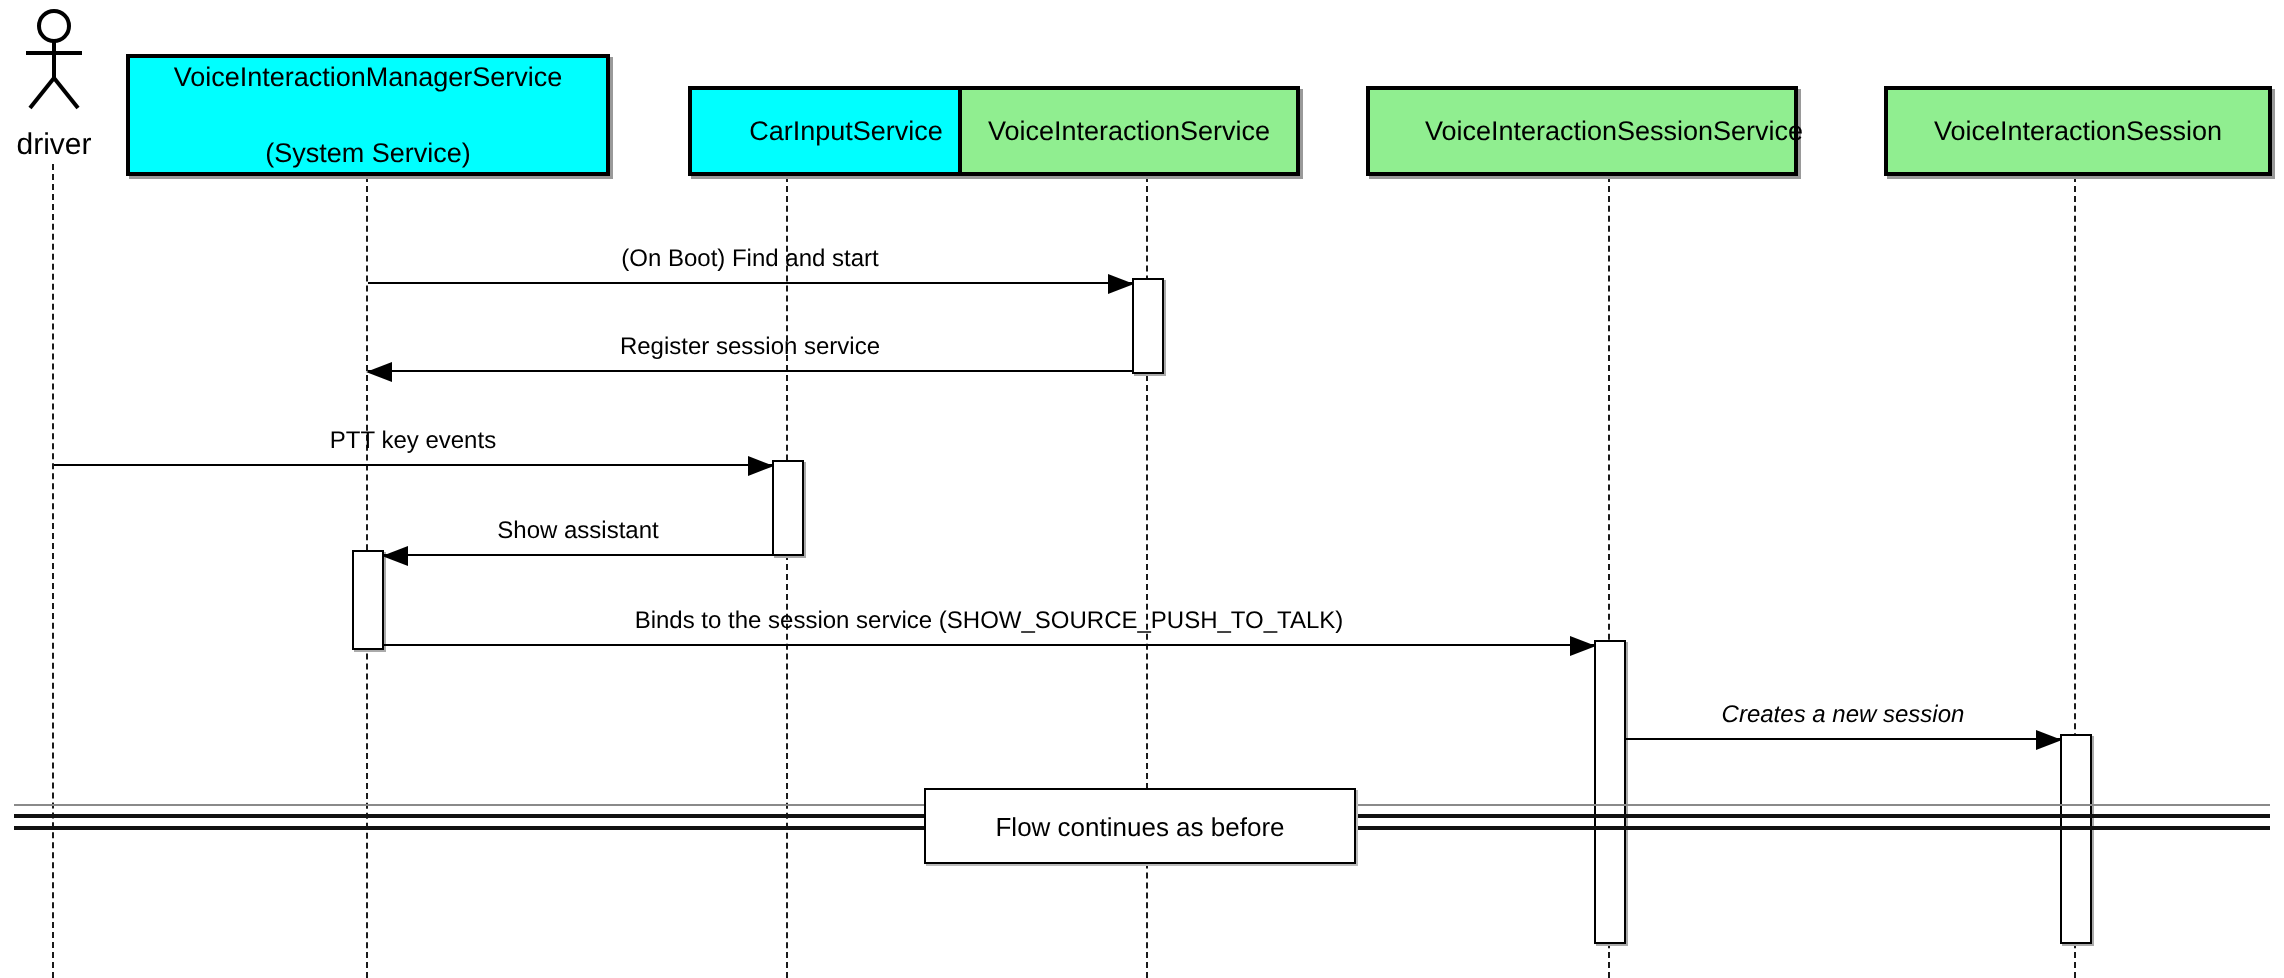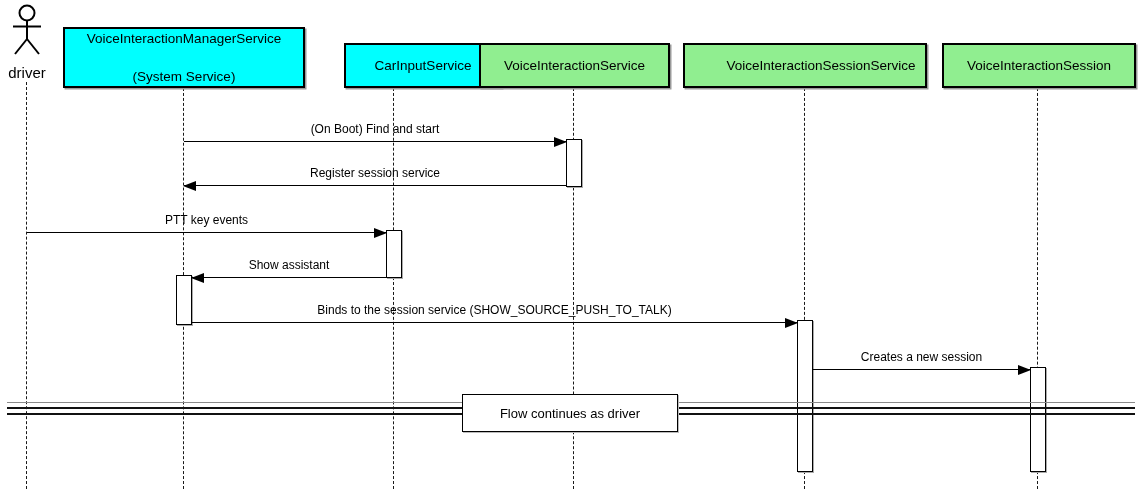--- a/index.html
+++ b/index.html
@@ -66,24 +66,24 @@
   </svg>
   <div class="actor-label" style="left:0px; top:64px; width:54px;">driver</div>
 
   <div class="participant cyan" style="left:63px; top:27px; width:242px; height:61px;">
     <div>VoiceInteractionManagerService</div>
     <div>(System Service)</div>
   </div>
   <div class="participant cyan" style="left:304px; top:43px; width:158px; height:45px;margin-left:40px;">
     <div>CarInputService</div>
   </div>
-  <div class="participant green" style="left:479px; top:43px; width:191px; height:45px;">
+  <div class="participant green" style="left:479px; top:43px; width:171px; height:45px;">
     <div>VoiceInteractionService</div>
   </div>
-  <div class="participant green" style="left:683px; top:43px; width:244px; height:45px;padding-left:32px;">
+  <div class="participant green" style="left:683px; top:43px; width:216px; height:45px;padding-left:32px;">
     <div>VoiceInteractionSessionService</div>
   </div>
   <div class="participant green" style="left:942px; top:43px; width:194px; height:45px;">
     <div>VoiceInteractionSession</div>
   </div>
 
   <div class="activation" style="left:566px; top:139px; height:48px;"></div>
   <div class="activation" style="left:386px; top:230px; height:48px;"></div>
   <div class="activation" style="left:176px; top:275px; height:50px;"></div>
   <div class="activation" style="left:797px; top:320px; height:152px;"></div>
@@ -117,27 +117,27 @@
     </div>
   </div>
 
   <div class="message" style="left:192px; top:303px; width:605px;">
     <div class="msg-label">Binds to the session service (SHOW_SOURCE_PUSH_TO_TALK)</div>
     <div class="msg-line">
       <span class="arrowhead right"></span>
     </div>
   </div>
 
-  <div class="message" style="left:813px; top:350px; width:217px;">
+  <div class="message" style="left:813px; top:350px; width:217px;font-style:italic;">
     <div class="msg-label">Creates a new session</div>
     <div class="msg-line">
       <span class="arrowhead right"></span>
     </div>
   </div>
 
   <div class="divider-line divider-gray" style="top:402px;"></div>
   <div class="divider-line divider-black" style="top:407px;"></div>
   <div class="divider-line divider-black" style="top:413px;"></div>
   <div class="divider-box" style="left:462px; top:394px; width:216px; height:38px;">
-    <span>Flow continues as driver</span>
+    <span>Flow continues as before</span>
   </div>
 
 </div>
 
 </body></html>

